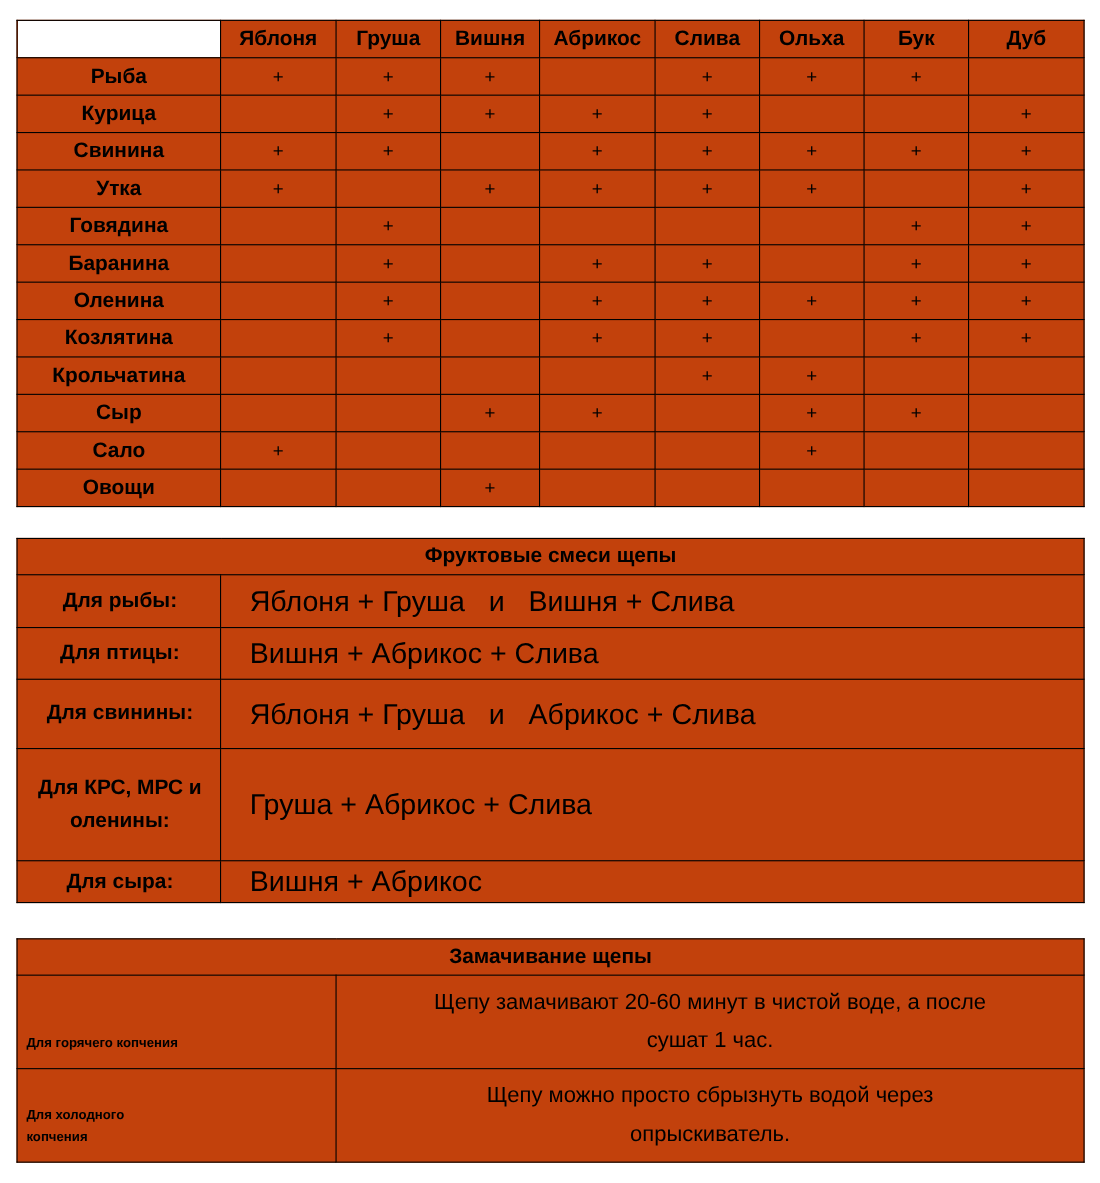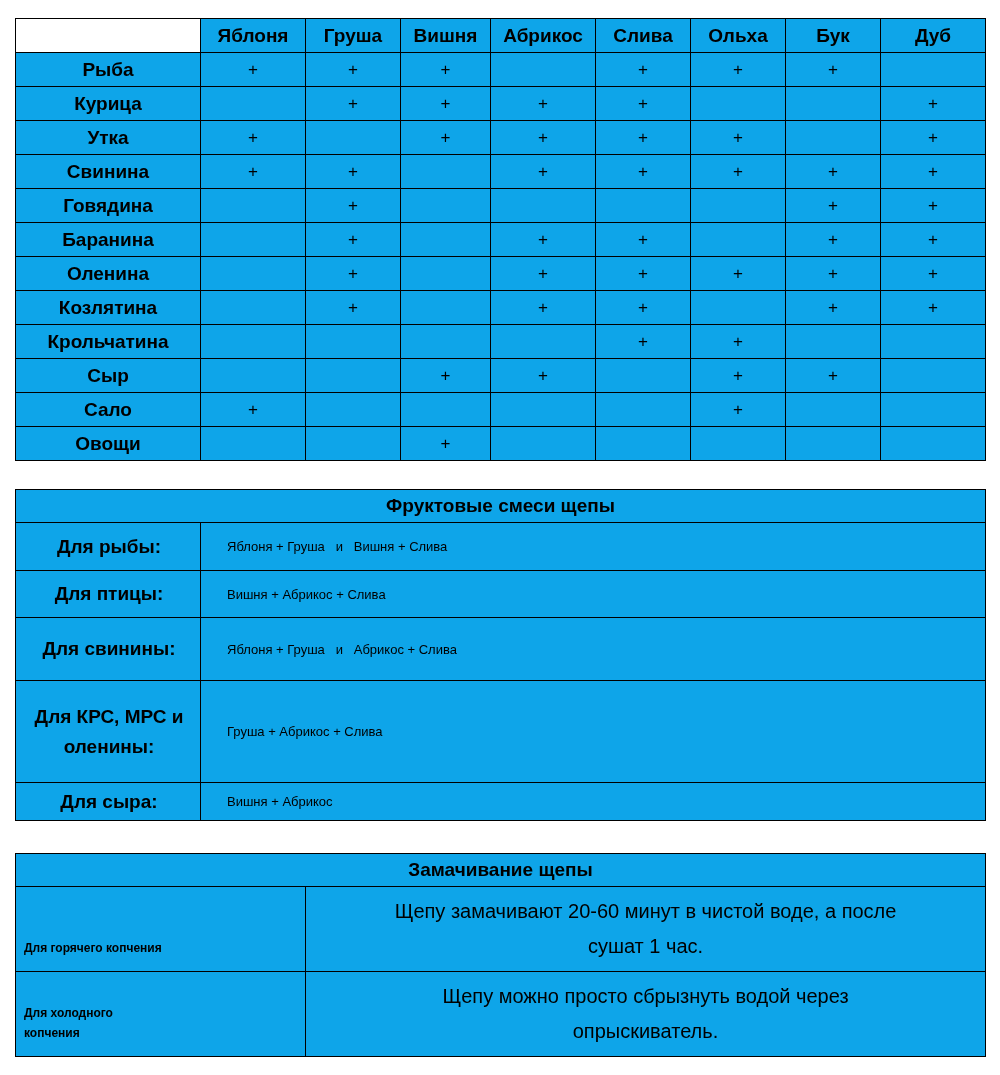--- a/index.html
+++ b/index.html
@@ -10,21 +10,21 @@
   }
   body {
     width: 1000px;
     min-height: 1075px;
     padding: 18px 15px 15px 15px;
   }
   table {
     border-collapse: collapse;
     table-layout: fixed;
     width: 970px;
-    background: #0ea5e9;
+    background: #c2410c;
   }
   th, td {
     border: 1.5px solid #000000;
     overflow: hidden;
   }
 
   
   .matrix tr { height: 34px; }
   .mx-corner { background: #ffffff; }
   .mx-col {
@@ -64,21 +64,21 @@
   .mixes tbody tr:nth-child(5) { height: 38px; }
   .mix-lbl {
     font-weight: bold;
     font-size: 19px;
     text-align: center;
     vertical-align: middle;
     padding: 2px 4px 2px 6px;
     line-height: 1.55;
   }
   .mix-val {
-    font-size: 13px;
+    font-size: 26px;
     font-weight: normal;
     text-align: left;
     vertical-align: middle;
     padding: 2px 6px 2px 26px;
     white-space: pre-wrap;
   }
 
   
   .soaking { margin-top: 32px; }
   .soaking tbody tr { height: 85px; }
@@ -146,39 +146,39 @@
         <td class="mx-cell"></td>
         <td class="mx-cell">+</td>
         <td class="mx-cell">+</td>
         <td class="mx-cell">+</td>
         <td class="mx-cell">+</td>
         <td class="mx-cell"></td>
         <td class="mx-cell"></td>
         <td class="mx-cell">+</td>
       </tr>
       <tr>
+        <th class="mx-lbl">Свинина</th>
+        <td class="mx-cell">+</td>
+        <td class="mx-cell">+</td>
+        <td class="mx-cell"></td>
+        <td class="mx-cell">+</td>
+        <td class="mx-cell">+</td>
+        <td class="mx-cell">+</td>
+        <td class="mx-cell">+</td>
+        <td class="mx-cell">+</td>
+      </tr>
+      <tr>
         <th class="mx-lbl">Утка</th>
         <td class="mx-cell">+</td>
         <td class="mx-cell"></td>
         <td class="mx-cell">+</td>
         <td class="mx-cell">+</td>
         <td class="mx-cell">+</td>
         <td class="mx-cell">+</td>
         <td class="mx-cell"></td>
-        <td class="mx-cell">+</td>
-      </tr>
-      <tr>
-        <th class="mx-lbl">Свинина</th>
-        <td class="mx-cell">+</td>
-        <td class="mx-cell">+</td>
-        <td class="mx-cell"></td>
-        <td class="mx-cell">+</td>
-        <td class="mx-cell">+</td>
-        <td class="mx-cell">+</td>
-        <td class="mx-cell">+</td>
         <td class="mx-cell">+</td>
       </tr>
       <tr>
         <th class="mx-lbl">Говядина</th>
         <td class="mx-cell"></td>
         <td class="mx-cell">+</td>
         <td class="mx-cell"></td>
         <td class="mx-cell"></td>
         <td class="mx-cell"></td>
         <td class="mx-cell"></td>

